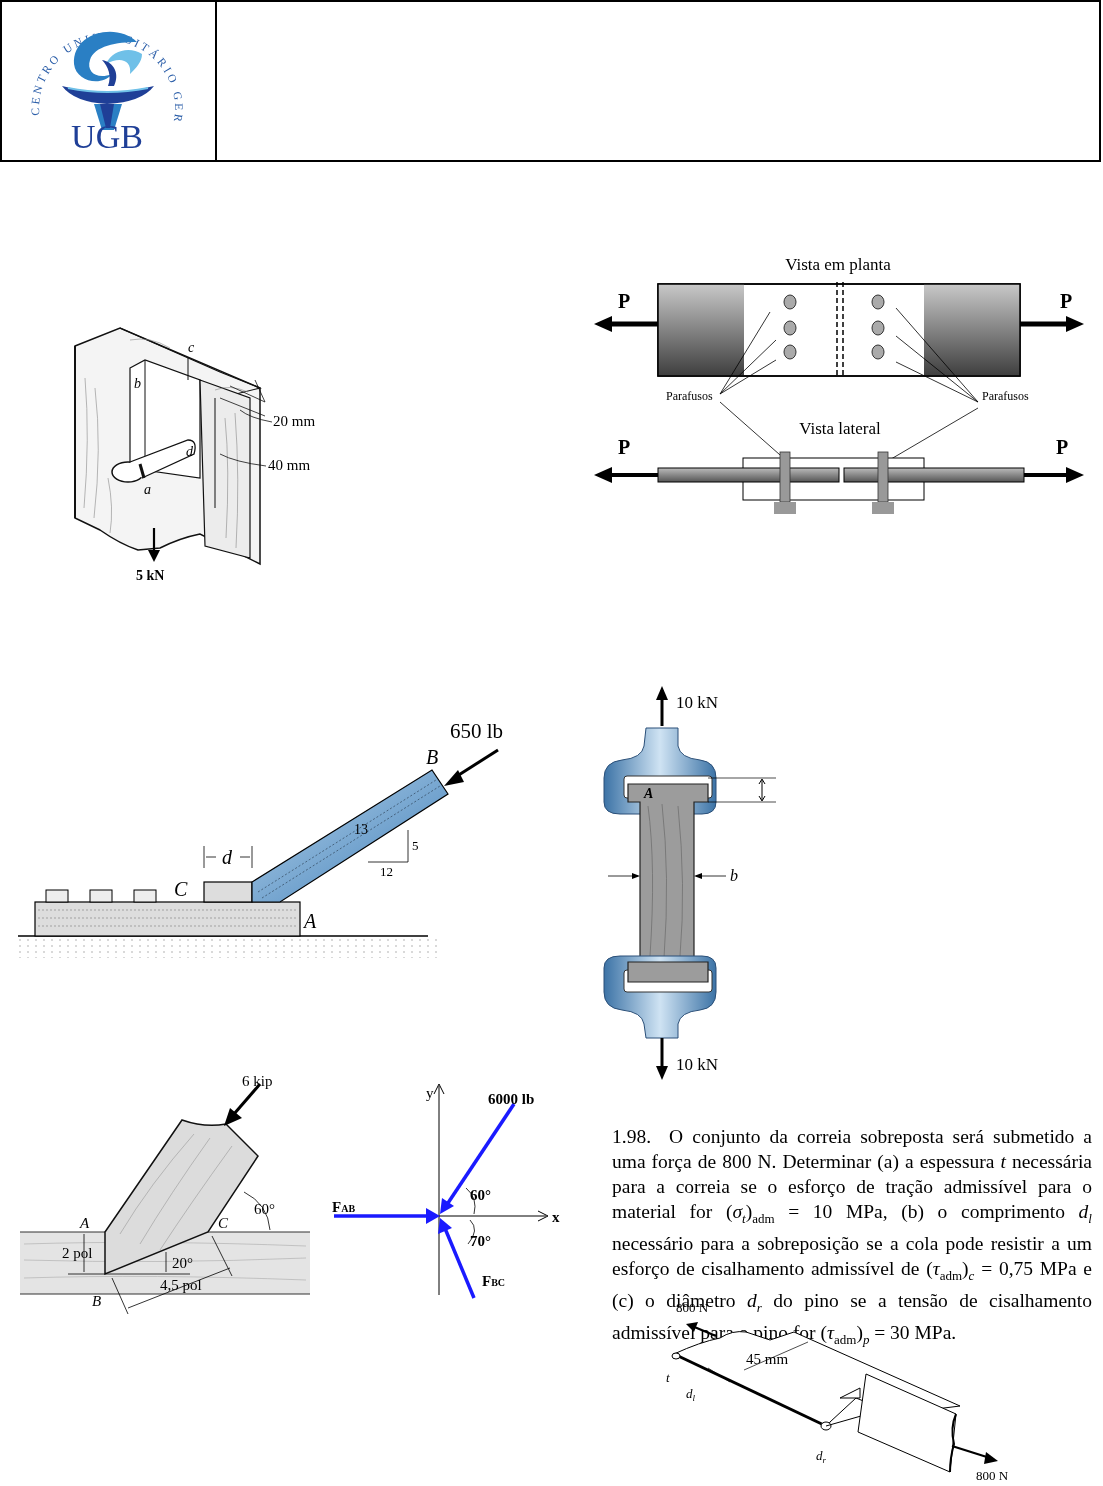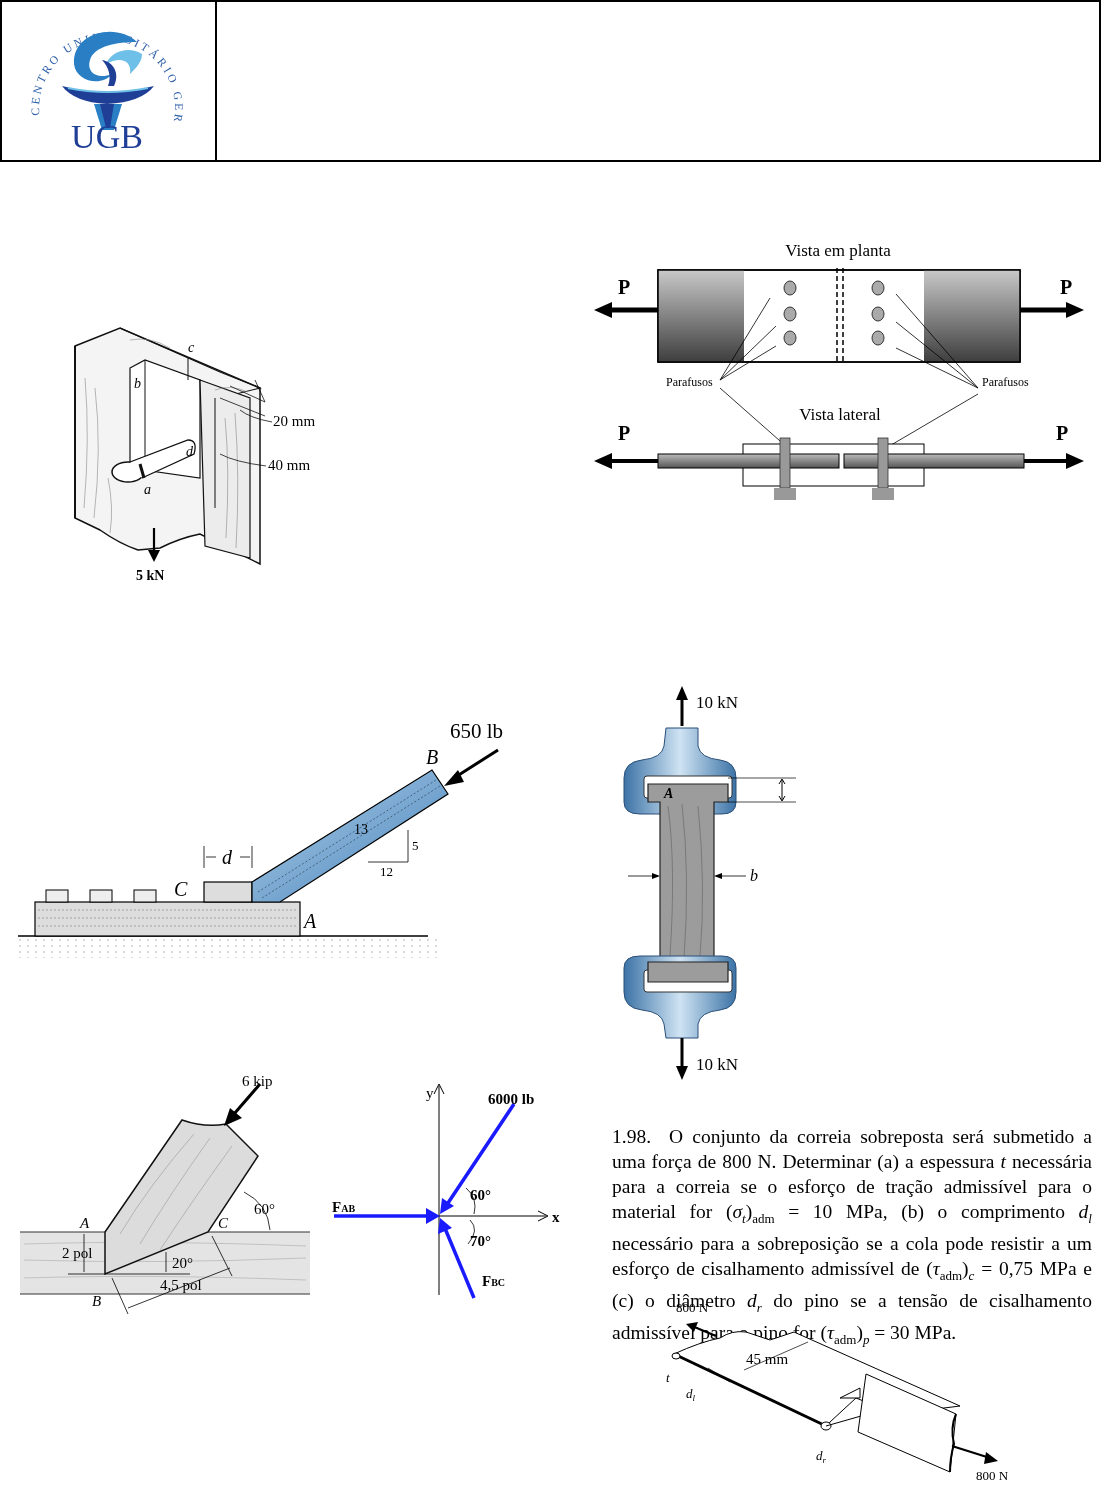--- a/index.html
+++ b/index.html
@@ -79,21 +79,21 @@
     <text x="128" y="34" font-size="14" font-style="italic">c</text>
     <text x="126" y="138" font-size="14" font-style="italic">d</text>
     <text x="84" y="176" font-size="14" font-style="italic">a</text>
 
     <path d="M 94 210 L 94 236" stroke="#000" stroke-width="2.2"></path>
     <path d="M 88 232 L 94 244 L 100 232 Z" fill="#000"></path>
     <text x="76" y="262" font-size="14" font-weight="bold">5 kN</text>
   </svg>
 </div>
 
-<div class="fig" style="left:590px;top:238px;">
+<div class="fig" style="left:590px;top:252px;">
   <svg width="500" height="262" viewBox="0 0 500 262">
     <defs>
       <linearGradient id="gPlate" x1="0" y1="0" x2="0" y2="1">
         <stop offset="0" stop-color="#c8c8c8"></stop>
           <stop offset="1" stop-color="#3e3e3e"></stop>
       </linearGradient>
       <linearGradient id="gBar" x1="0" y1="0" x2="0" y2="1">
         <stop offset="0" stop-color="#bbb"></stop>
           <stop offset="1" stop-color="#555"></stop>
       </linearGradient>
@@ -191,21 +191,21 @@
     <text x="156" y="180" font-size="20" font-style="italic">C</text>
     <text x="286" y="212" font-size="20" font-style="italic">A</text>
     <text x="408" y="48" font-size="20" font-style="italic">B</text>
 
     <path d="M 480 34 L 436 62" stroke="#000" stroke-width="3"></path>
     <path d="M 426 70 L 440 54 L 446 66 Z" fill="#000"></path>
     <text x="432" y="22" font-size="21">650 lb</text>
   </svg>
 </div>
 
-<div class="fig" style="left:616px;top:686px;">
+<div class="fig" style="left:596px;top:686px;">
   <svg width="180" height="396" viewBox="0 0 180 396">
     <defs>
       <linearGradient id="gGrip" x1="0" y1="0" x2="1" y2="0">
         <stop offset="0" stop-color="#3c73a6"></stop>
           <stop offset="0.5" stop-color="#cfe3f3"></stop>
           <stop offset="1" stop-color="#3c73a6"></stop>
       </linearGradient>
     </defs>
     <path d="M 66 4 L 66 40" stroke="#000" stroke-width="3"></path>
       <path d="M 60 14 L 66 0 L 72 14 Z" fill="#000"></path>

